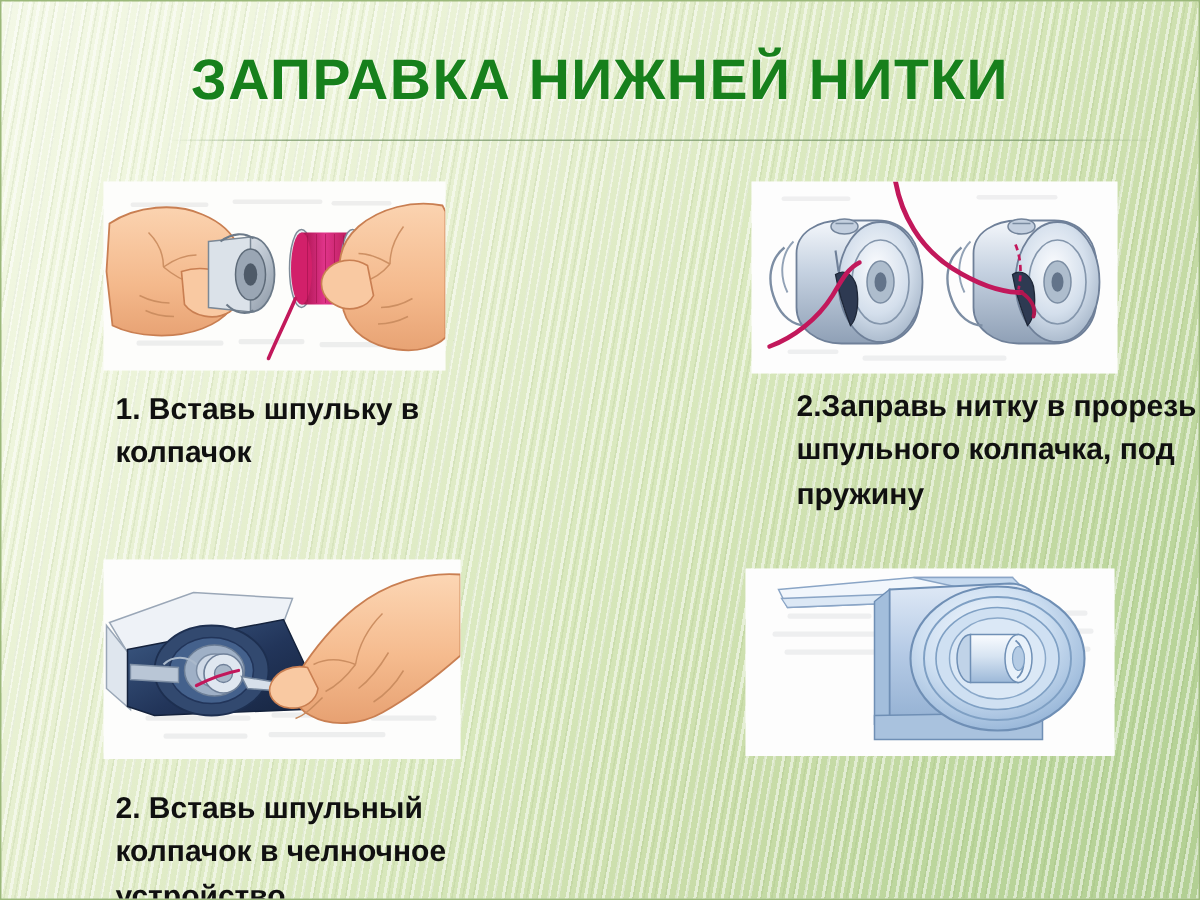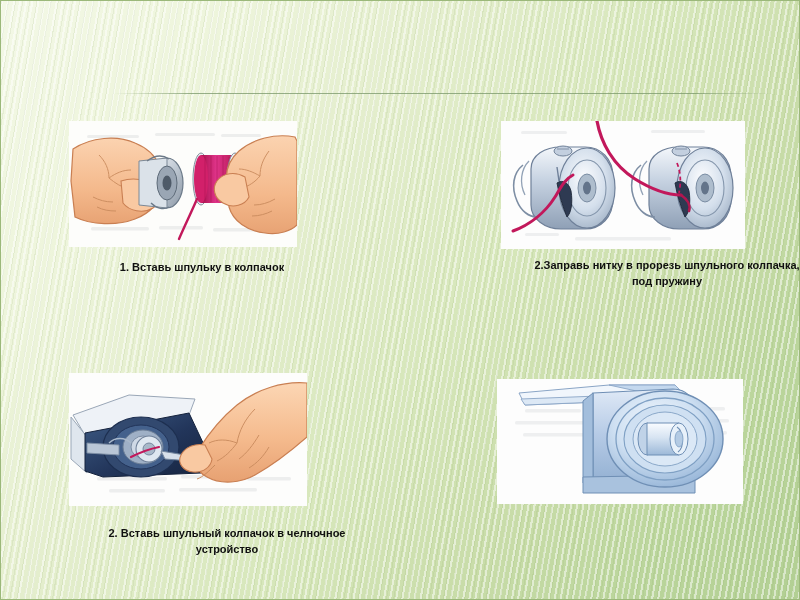--- a/index.html
+++ b/index.html
@@ -94,37 +94,37 @@
   #photo1 { left: 68px;  top: 120px; width: 228px; height: 126px; }
   #photo2 { left: 500px; top: 120px; width: 244px; height: 128px; }
   #photo3 { left: 68px;  top: 372px; width: 238px; height: 133px; }
   #photo4 { left: 496px; top: 378px; width: 246px; height: 125px; }
 
   
   .caption {
     position: absolute;
     color: #101010;
     font-weight: bold;
-    font-size: 11px;
+    font-size: 20px;
     line-height: 1.47;
-    text-align: center;
   }
   #caption1 { left: 76px;  top: 258px; width: 250px; }
   #caption2 { left: 486px; top: 256px; width: 272px; margin-left: 44px; }
   #caption3 { left: 76px;  top: 524px; width: 300px; }
   #caption4 { left: 500px; top: 524px; width: 280px; }
 </style>
 </head>
 <body>
 
 <div id="slide">
 
   <div id="texture"></div>
   <div id="texture2"></div>
 
+  <div id="title">ЗАПРАВКА НИЖНЕЙ НИТКИ</div>
   <div id="title-rule"></div>
 
   <div class="photo" id="photo1">
     <svg viewBox="0 0 228 126" preserveAspectRatio="none">
       <defs>
         <linearGradient id="skin1" x1="0" y1="0" x2="0" y2="1">
           <stop offset="0%" stop-color="#fbd3b0"></stop>
           <stop offset="60%" stop-color="#f4b98c"></stop>
           <stop offset="100%" stop-color="#e8a374"></stop>
         </linearGradient>

